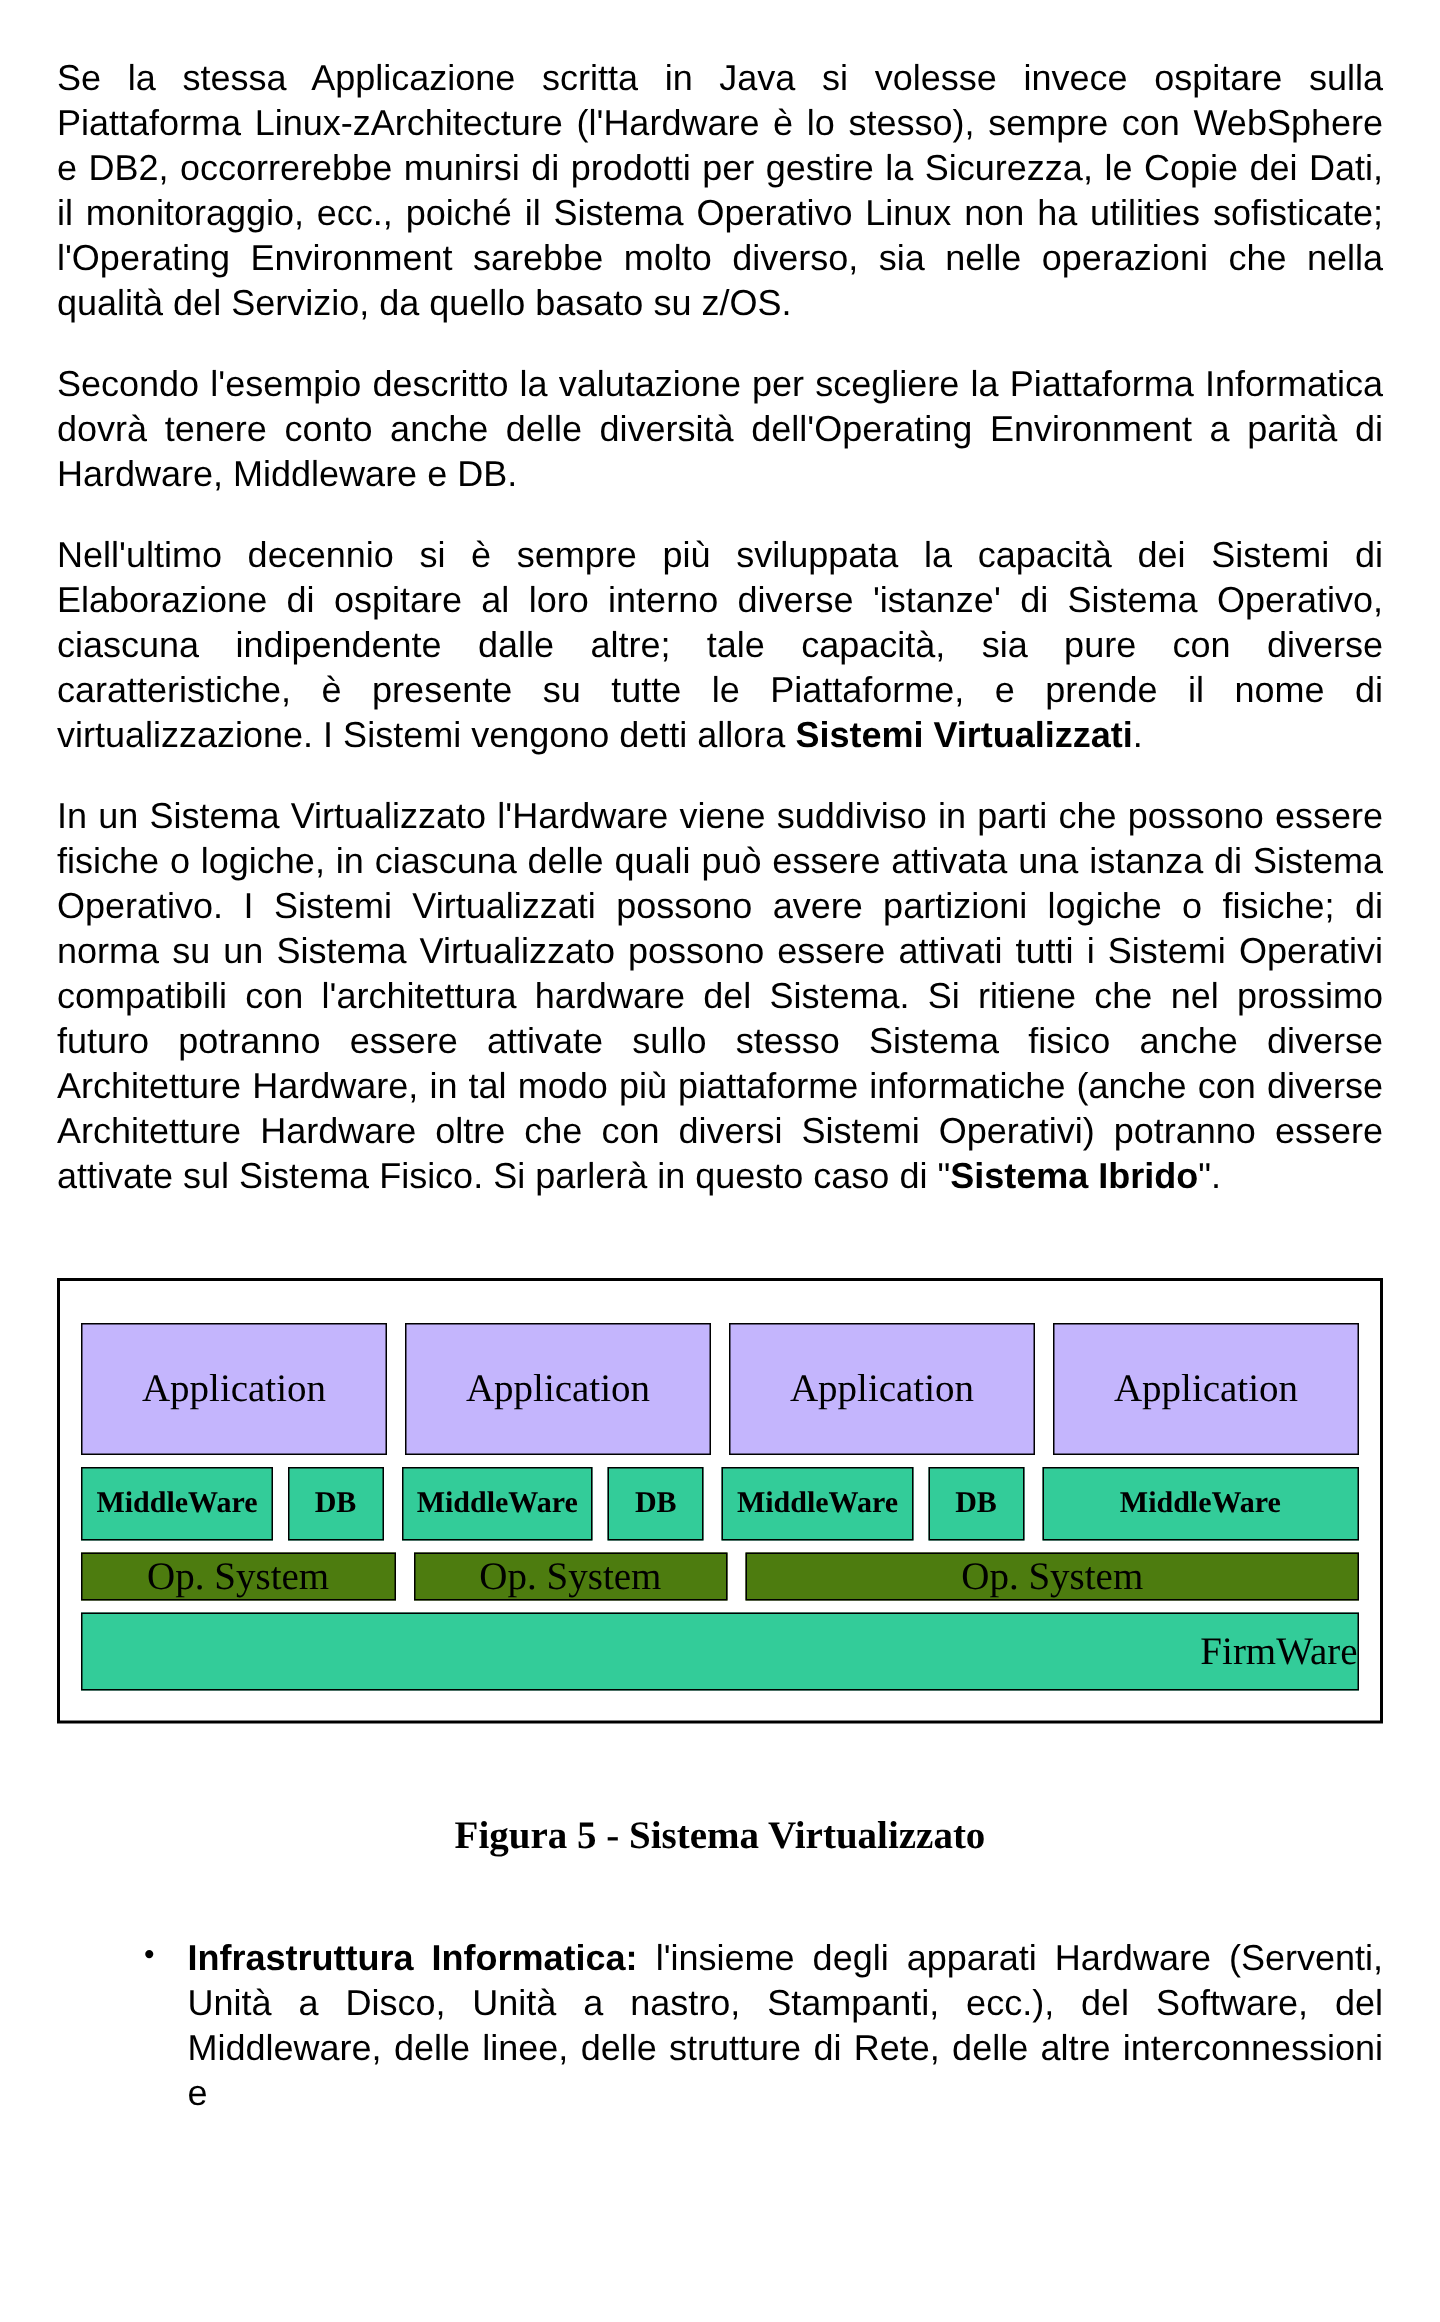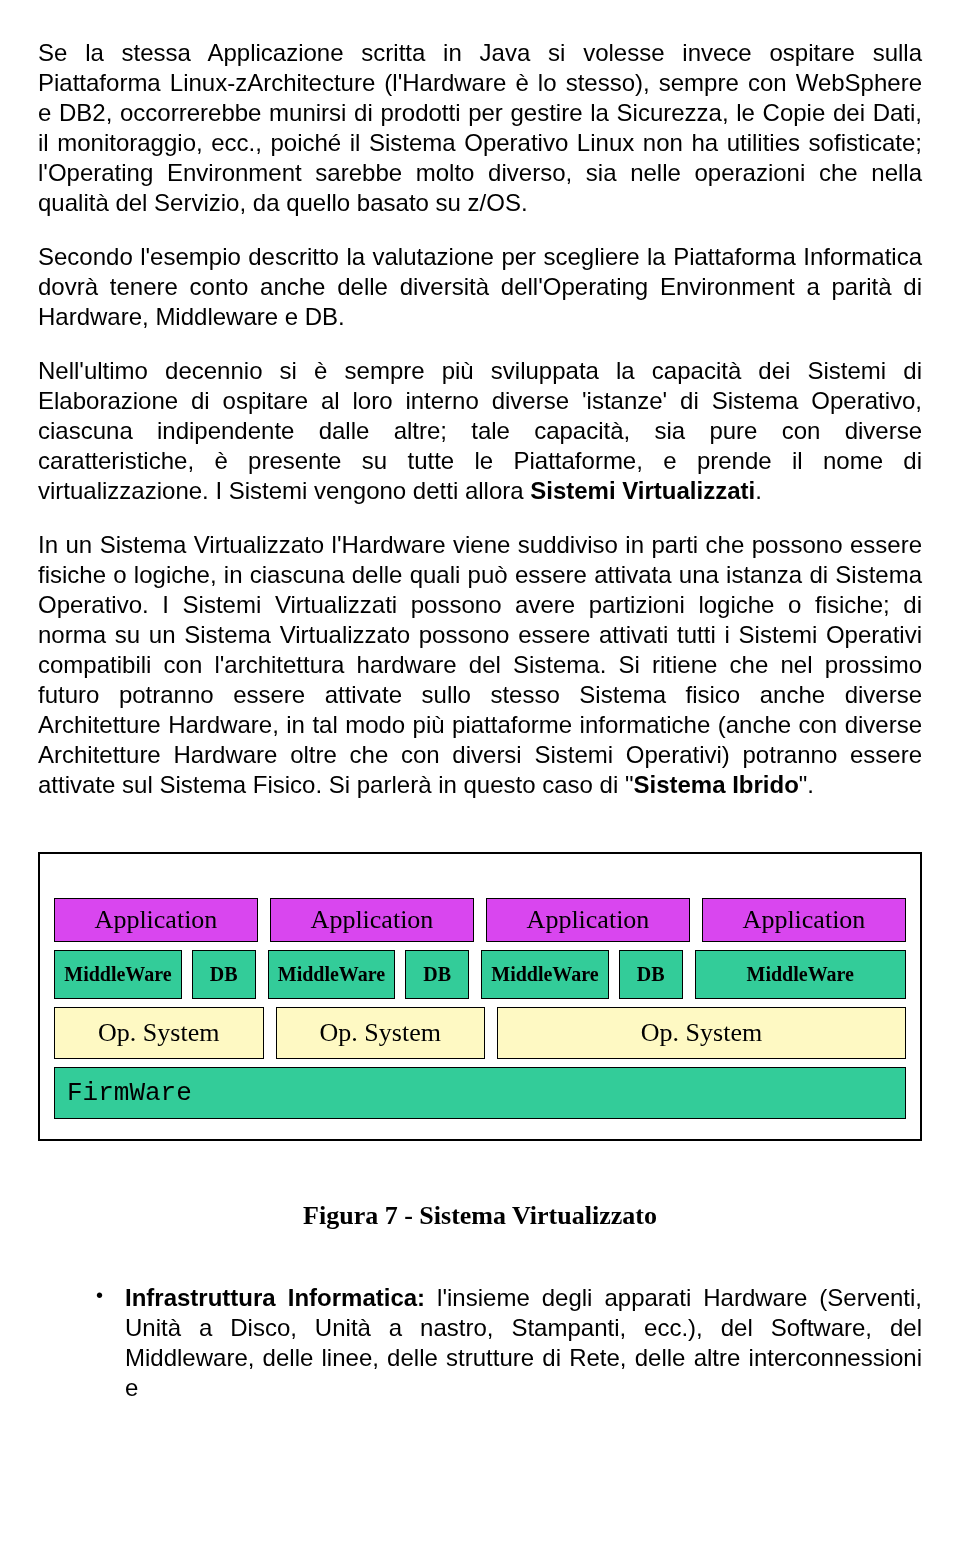--- a/index.html
+++ b/index.html
@@ -25,27 +25,26 @@
     padding: 28px 14px 12px 14px;
     margin-top: 52px;
   }
   .row {
     display: flex;
     gap: 12px;
     margin-bottom: 8px;
   }
   .app {
     flex: 1;
-    background: #d946ef;
+    background: #c4b5fd;
     border: 1.5px solid #000;
     text-align: center;
     font-family: "Times New Roman", serif;
     font-size: 26px;
-    padding: 6px 4px;
-    margin-top: 16px;
+    padding: 28px 4px;
   }
   .mwdb {
     flex: 1;
     display: flex;
     gap: 10px;
   }
   .mw, .db {
     background: #33cc99;
     border: 1.5px solid #000;
     text-align: center;
@@ -61,37 +60,37 @@
     background: #33cc99;
     border: 1.5px solid #000;
     text-align: center;
     font-family: "Times New Roman", serif;
     font-size: 20px;
     font-weight: bold;
     padding: 12px 4px;
   }
   .os-row { display: flex; gap: 12px; margin-bottom: 8px; }
   .os {
-    background: #fef9c3;
+    background: #4d7c0f;
     border: 1.5px solid #000;
     text-align: center;
     font-family: "Times New Roman", serif;
     font-size: 26px;
-    padding: 10px 4px;
+    padding: 0 4px;
   }
   .os1 { flex: 1; }
   .os2 { flex: 1; }
   .os3 { flex: 2; margin-left: 0; }
   .full {
     background: #33cc99;
     border: 1.5px solid #000;
-    text-align: left;
-    font-family: Liberation Mono, monospace;
+    text-align: right;
+    font-family: Liberation Serif, serif;
     font-size: 26px;
-    padding: 10px 12px;
+    padding: 10px 0;
     margin-bottom: 8px;
   }
   .caption {
     text-align: center;
     font-family: "Times New Roman", serif;
     font-size: 26px;
     font-weight: bold;
     margin: 60px 0 52px 0;
   }
   .bullet-row {
@@ -156,21 +155,21 @@
     <div class="os-row">
       <div class="os os1">Op. System</div>
       <div class="os os2">Op. System</div>
       <div class="os os3">Op. System</div>
     </div>
 
     <div class="full">FirmWare</div>
 
   </div>
 
-  <div class="caption">Figura 7 - Sistema Virtualizzato</div>
+  <div class="caption">Figura 5 - Sistema Virtualizzato</div>
 
   <div class="bullet-row">
     <div class="bullet-dot">•</div>
     <div class="bullet-text">
       <span class="bold">Infrastruttura Informatica: </span><span>l'insieme degli apparati Hardware (Serventi, Unità a Disco, Unità a nastro, Stampanti, ecc.), del Software, del Middleware, delle linee, delle strutture di Rete, delle altre interconnessioni e</span>
     </div>
   </div>
 
 </div>
 

